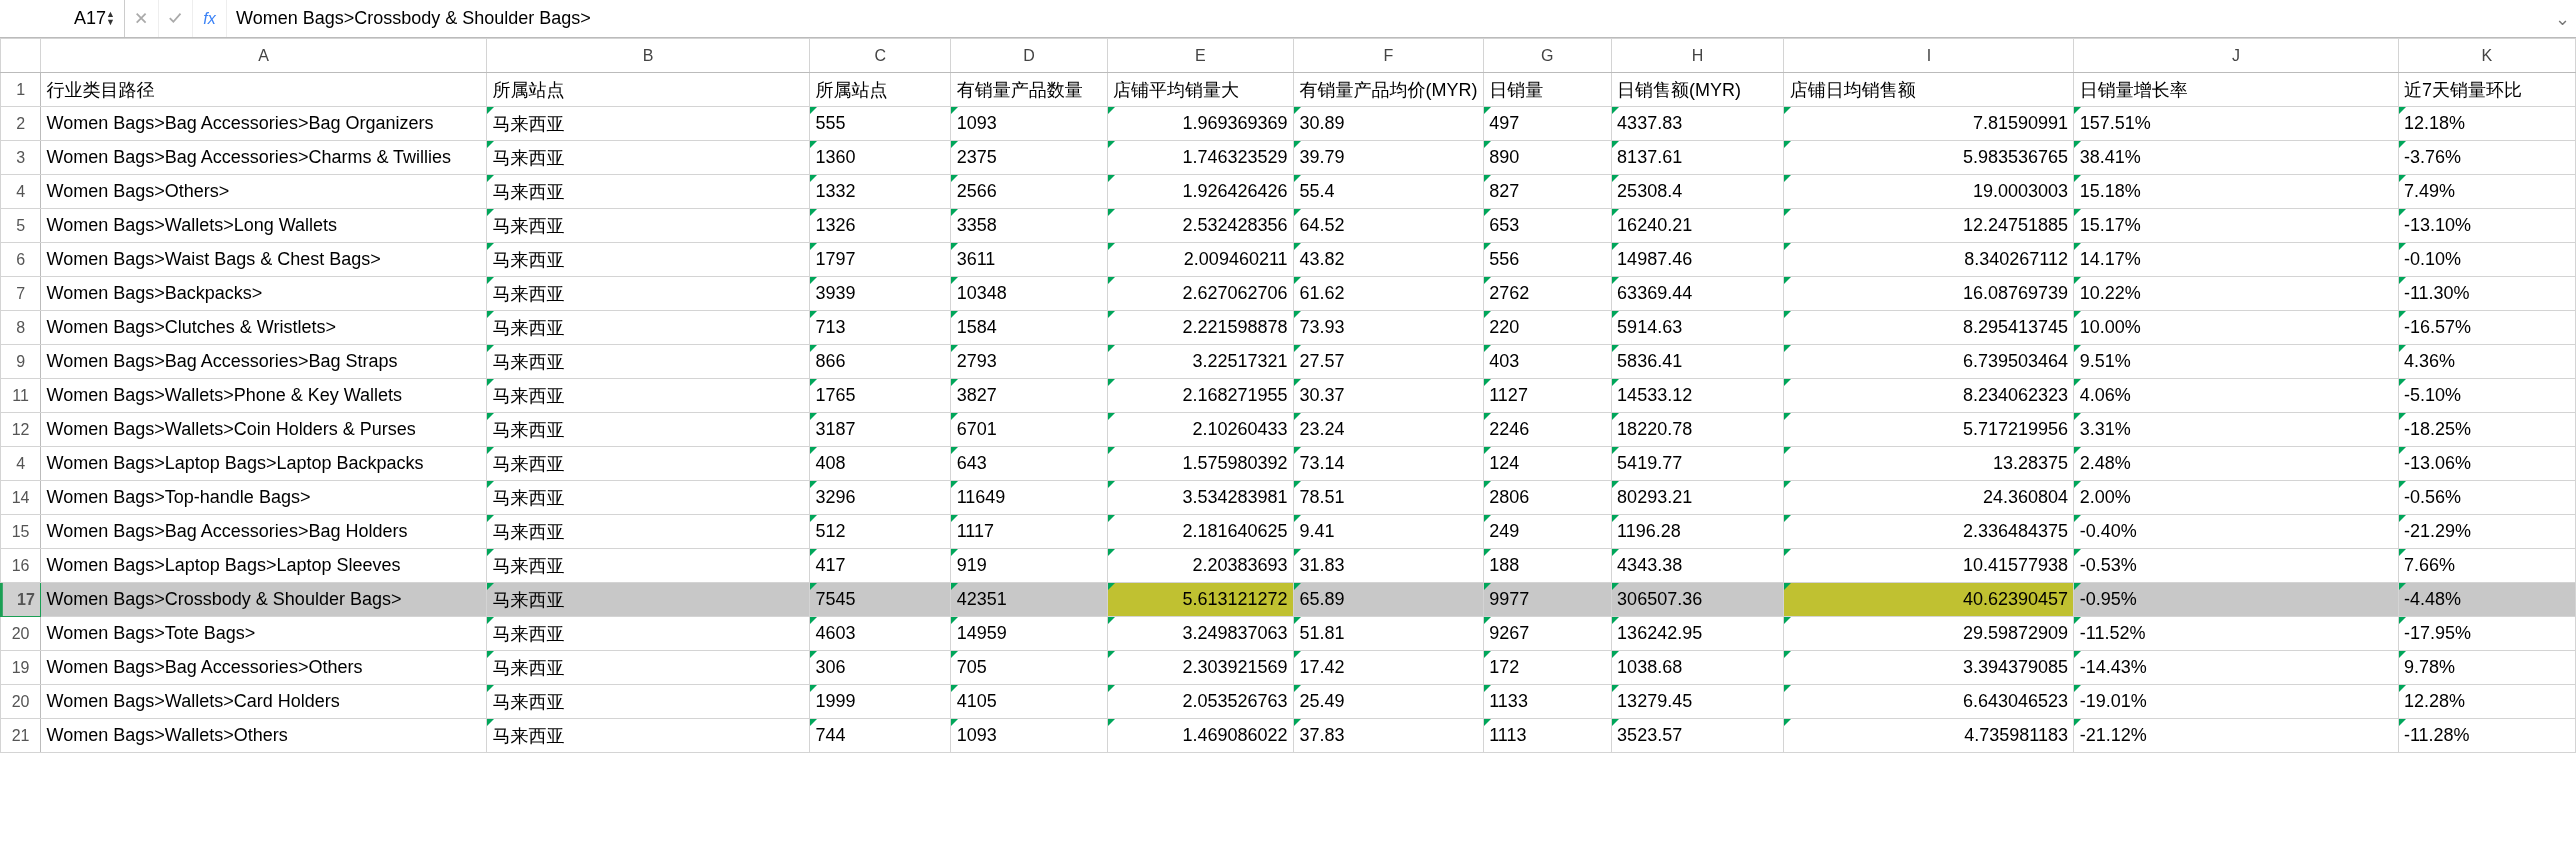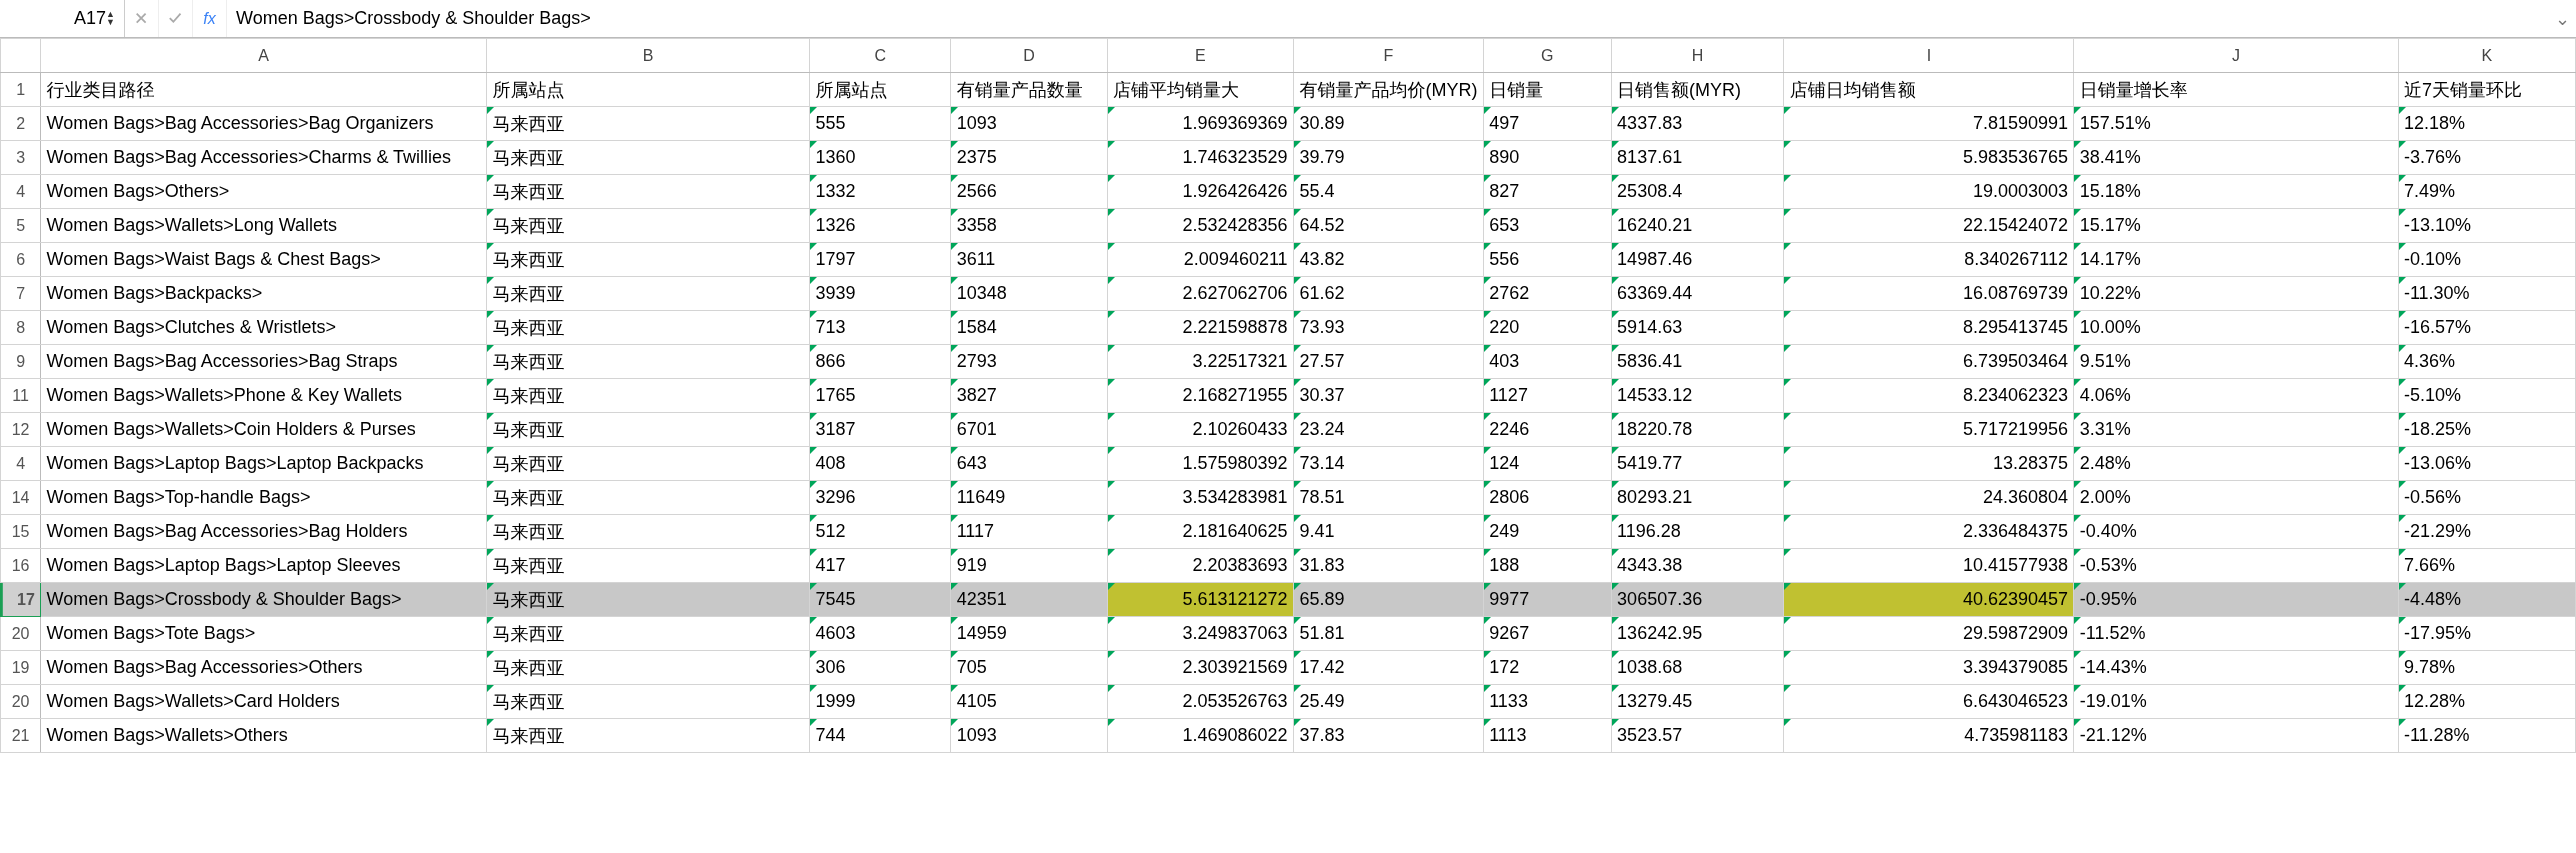--- a/index.html
+++ b/index.html
@@ -249,21 +249,21 @@
         <tr>
           <td class="row-header">5</td>
           <td>Women Bags&gt;Wallets&gt;Long Wallets</td>
           <td class="green-tick">马来西亚</td>
           <td class="green-tick">1326</td>
           <td class="green-tick">3358</td>
           <td class="num green-tick">2.532428356</td>
           <td class="green-tick">64.52</td>
           <td class="green-tick">653</td>
           <td class="green-tick">16240.21</td>
-          <td class="num green-tick">22.15424072</td>
+          <td class="num green-tick">12.24751885</td>
           <td class="green-tick">15.17%</td>
           <td class="green-tick">-13.10%</td>
         </tr>
         <tr>
           <td class="row-header">6</td>
           <td>Women Bags&gt;Waist Bags &amp; Chest Bags&gt;</td>
           <td class="green-tick">马来西亚</td>
           <td class="green-tick">1797</td>
           <td class="green-tick">3611</td>
           <td class="num green-tick">2.009460211</td>

